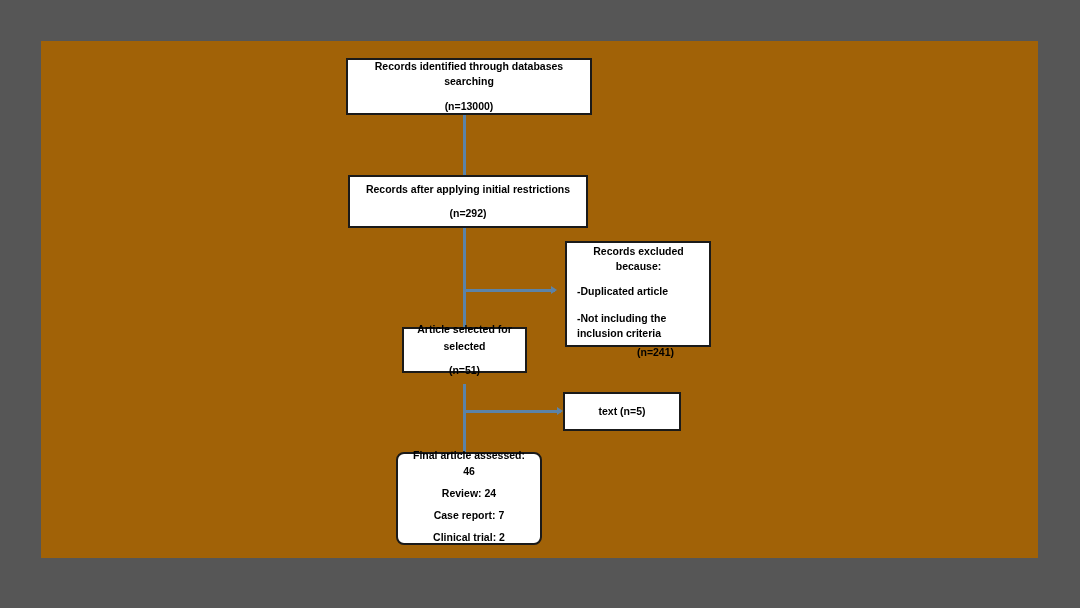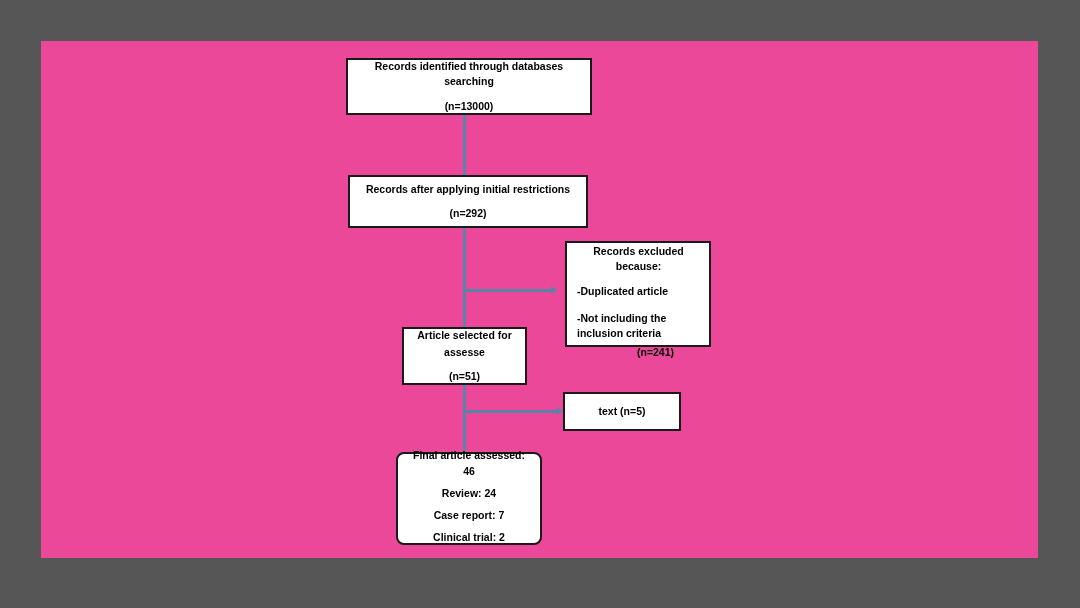--- a/index.html
+++ b/index.html
@@ -13,21 +13,21 @@
     background: #565656;
     font-family: "Liberation Sans", sans-serif;
     overflow: hidden;
   }
   #slide-canvas {
     position: absolute;
     left: 41px;
     top: 41px;
     width: 997px;
     height: 517px;
-    background: #ec4899;
+    background: #a16207;
   }
   #flow-diagram {
     position: absolute;
     left: 0;
     top: 0;
     width: 997px;
     height: 517px;
   }
 
   
@@ -63,21 +63,21 @@
     left: 524px; top: 200px; width: 146px; height: 106px;
     padding: 1px 9px 7px 10px;
     justify-content: flex-start;
     font-size: 10.5px;
   }
   #node-excluded .l-title { text-align: center; margin-bottom: 10px; }
   #node-excluded .l-dup   { text-align: left;   margin-bottom: 11px; }
   #node-excluded .l-not   { text-align: left;   margin-bottom: 4px; }
   #node-excluded .l-n     { text-align: center; padding-left: 34px; }
 
-  #node-selected { left: 361px; top: 286px; width: 125px; height: 58px; }
+  #node-selected { left: 361px; top: 286px; width: 125px; height: 46px; }
   #node-selected .l1 { margin-bottom: 2px; }
   #node-selected .l2 { margin-bottom: 8px; }
 
   #node-lack { left: 522px; top: 351px; width: 118px; height: 39px; }
   #node-lack .l1 { margin-bottom: 2px; }
 
   #node-final {
     left: 355px; top: 411px; width: 146px; height: 93px;
     padding: 6px 8px;
     border-radius: 8px;
@@ -137,21 +137,21 @@
 
     <div class="node" id="node-excluded">
       <span class="line l-title">Records excluded because:</span>
       <span class="line l-dup">-Duplicated article</span>
       <span class="line l-not">-Not including the inclusion criteria</span>
       <span class="line l-n">(n=241)</span>
     </div>
 
     <div class="node center" id="node-selected">
       <span class="line l1">Article selected for</span>
-      <span class="line l2">assesse</span>
+      <span class="line l2">selected</span>
       <span class="line">(n=51)</span>
     </div>
 
     <div class="node center" id="node-lack">
       <span class="line">text (n=5)</span>
     </div>
 
     <div class="node center" id="node-final">
       <span class="line">Final article assessed: 46</span>
       <span class="line">Review: 24</span>

